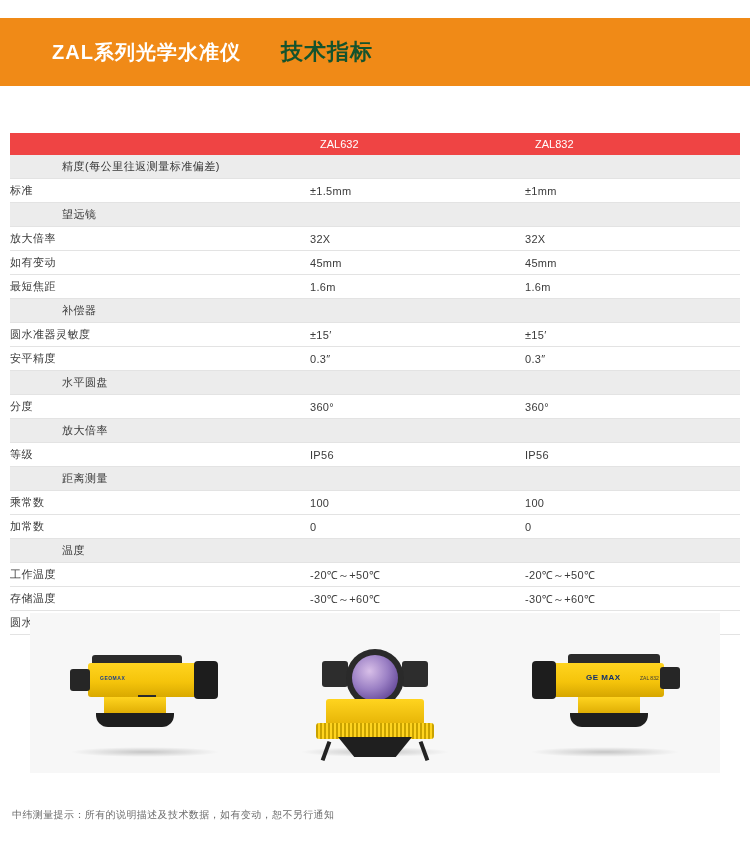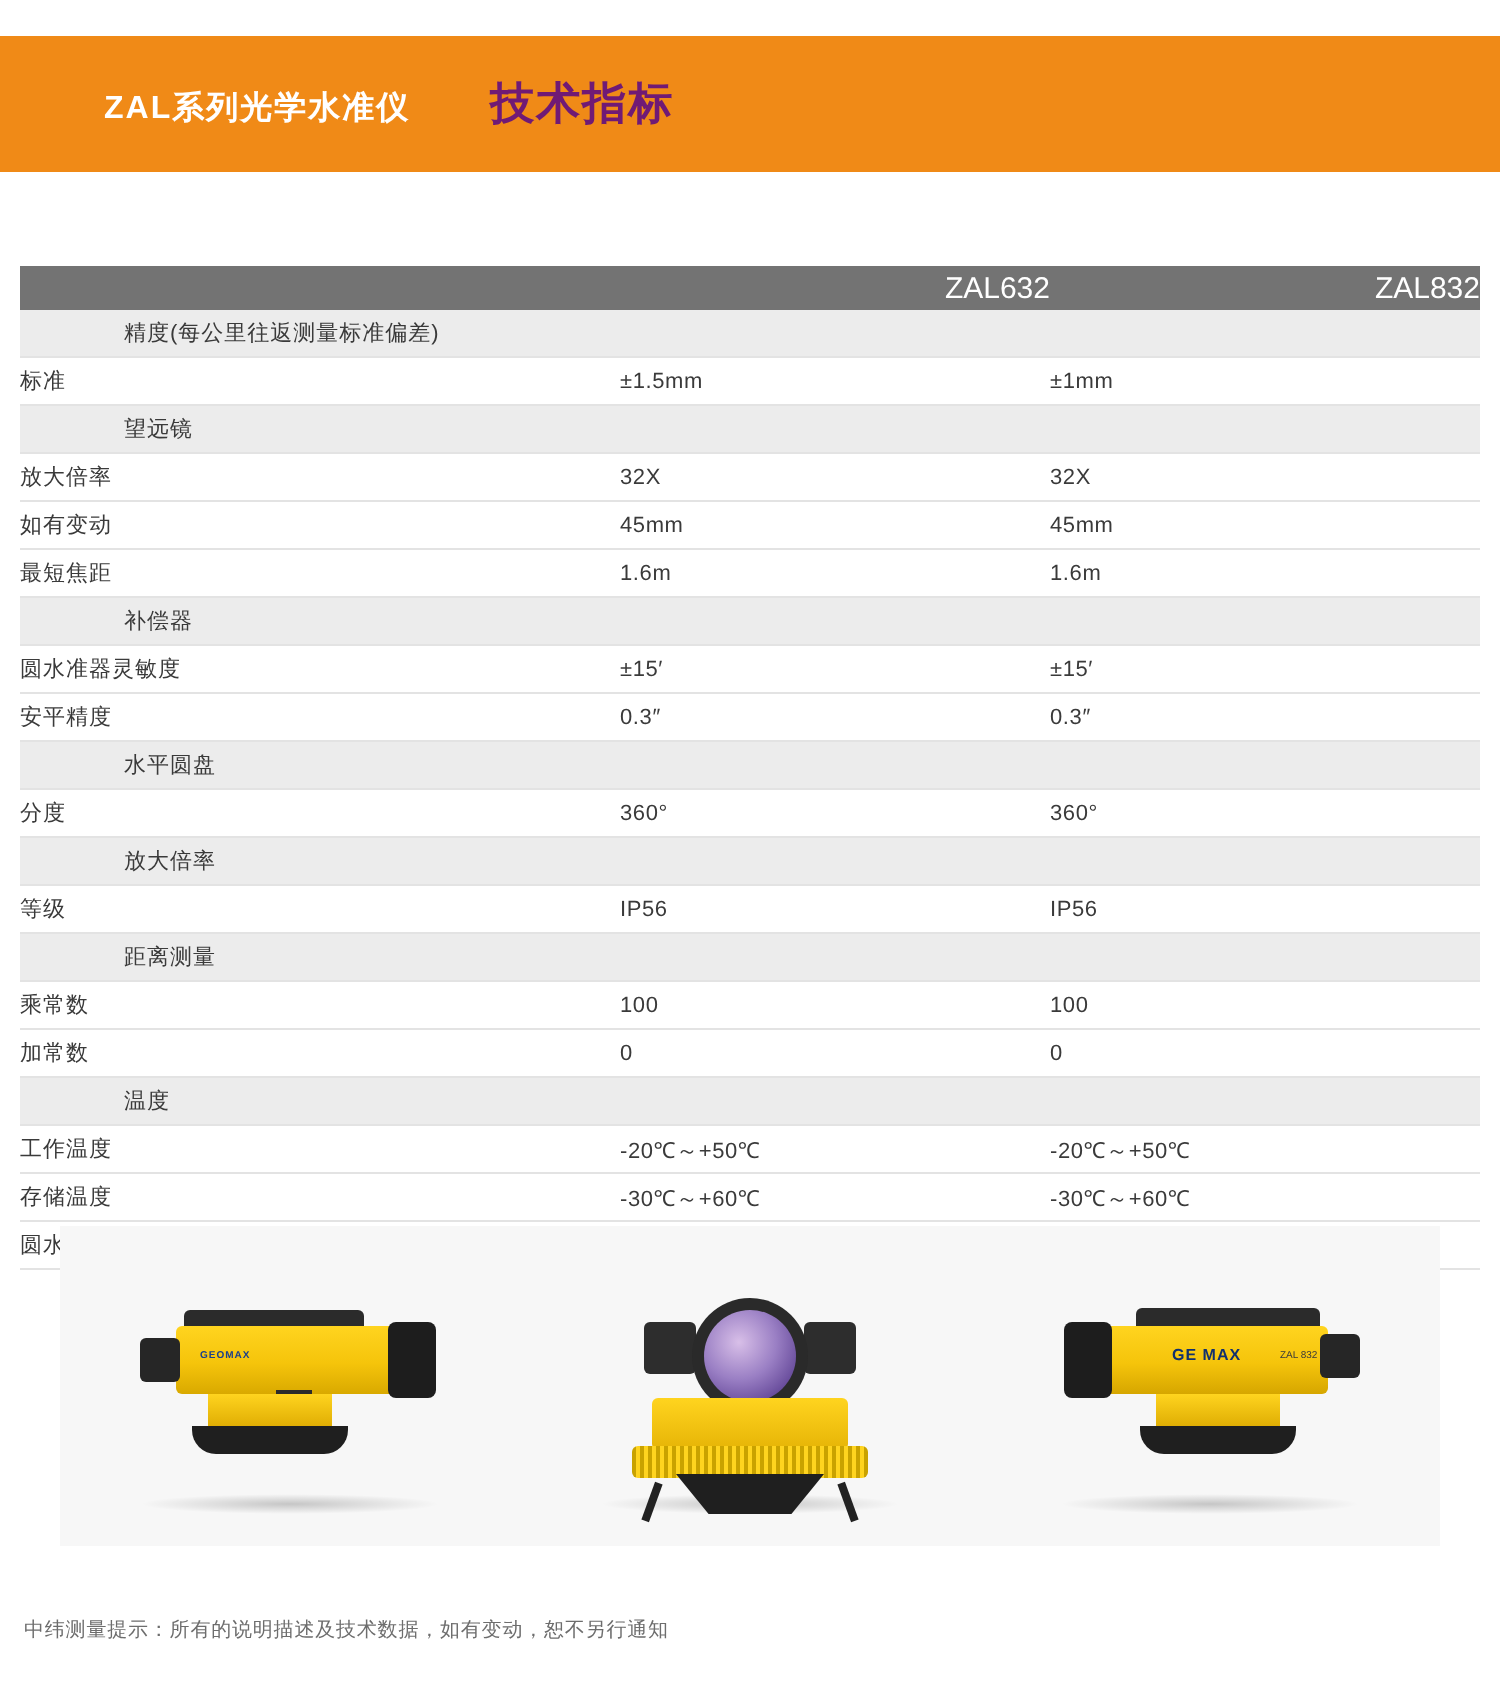--- a/index.html
+++ b/index.html
@@ -27,27 +27,27 @@
     display: flex;
     align-items: center;
   }
   .banner-inner {
     display: flex;
     align-items: baseline;
     padding-left: 52px;
   }
   .banner-title {
     color: #ffffff;
-    font-size: 16px;
+    font-size: 20px;
     font-weight: bold;
     letter-spacing: 1px;
     white-space: nowrap;
   }
   .banner-sub {
-    color: #701a75;
+    color: #14532d;
     font-size: 22px;
     font-weight: bold;
     letter-spacing: 1px;
     margin-left: 40px;
     white-space: nowrap;
   }
 
   
   .table-wrap {
     position: absolute;
@@ -59,25 +59,25 @@
     border-collapse: collapse;
     width: 730px;
     table-layout: fixed;
     font-size: 11px;
   }
   table.spec col.c1 { width: 300px; }
   table.spec col.c2 { width: 215px; }
   table.spec col.c3 { width: 215px; }
 
   table.spec thead th {
-    background: #737373;
+    background: #ef4444;
     color: #ffffff;
     font-weight: normal;
-    font-size: 15px;
-    text-align: right;
+    font-size: 11px;
+    text-align: left;
     height: 22px;
     padding: 0 0 0 10px;
     border: none;
   }
   table.spec thead th.first { padding-left: 10px; }
 
   table.spec tbody td {
     height: 23px;
     padding: 0;
     border-bottom: 1px solid #e3e3e3;

